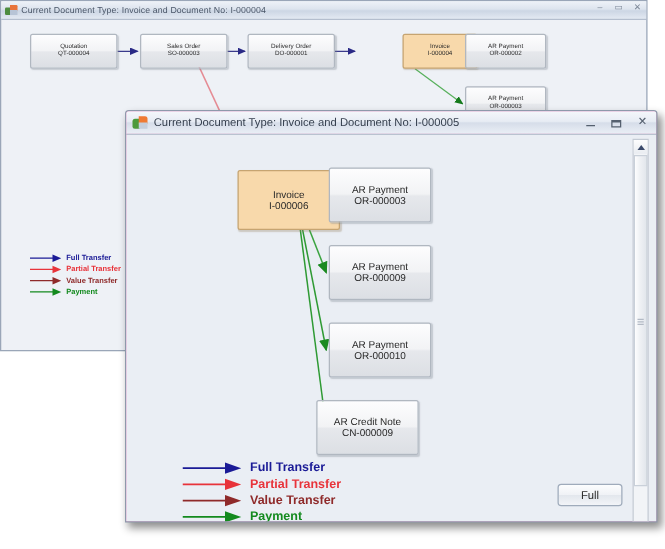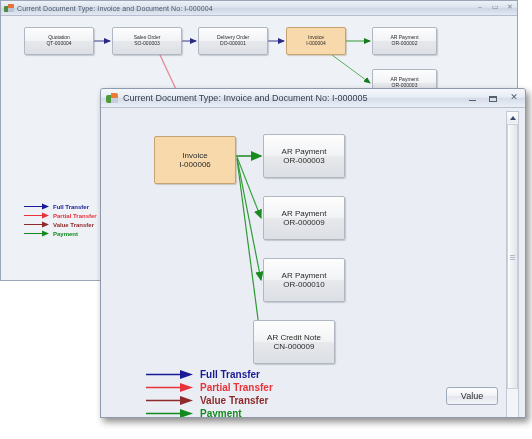--- a/index.html
+++ b/index.html
@@ -92,20 +92,21 @@
     flex-direction: column;
     align-items: center;
     justify-content: center;
     color: #2a2a2a;
     box-shadow: 1px 1px 1px rgba(120,128,140,0.35);
   }
   .node.highlight {
     background: #f8d9ab;
     border-color: #c6a471;
     box-shadow: 1px 1px 1px rgba(150,130,100,0.35);
+    margin-left: 36px;
   }
   .node .l1, .node .l2 {
     line-height: 1.15;
     white-space: nowrap;
   }
 
   
   .bg-canvas .node .l1 { font-size: 5px; }
   .bg-canvas .node .l2 { font-size: 5px; }
 
@@ -512,16 +513,16 @@
           <span></span>
             <span></span>
             <span></span>
         </div>
       </div>
       <div class="sb-arrow down">
           <i></i>
         </div>
     </div>
 
-    <div class="close-btn">Value</div>
+    <div class="close-btn">Full</div>
 
   </div>
 </div>
 
 </body></html>

